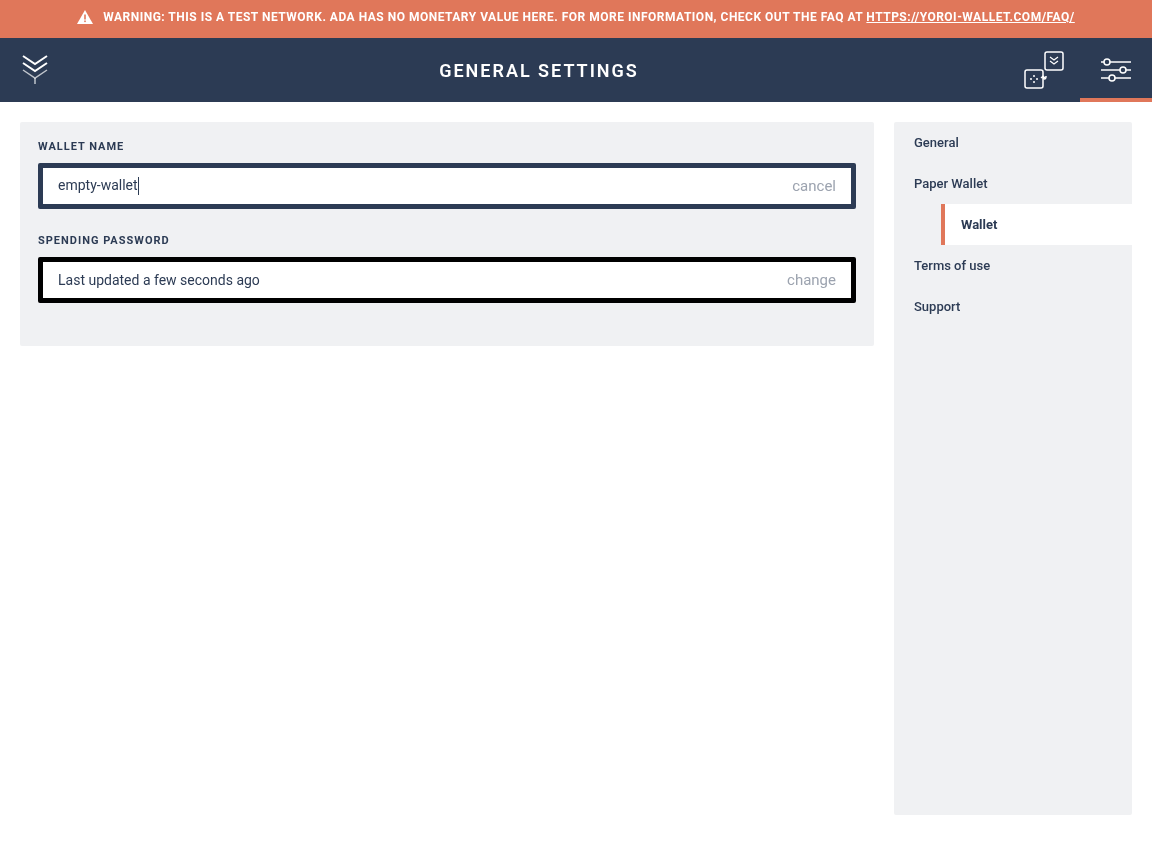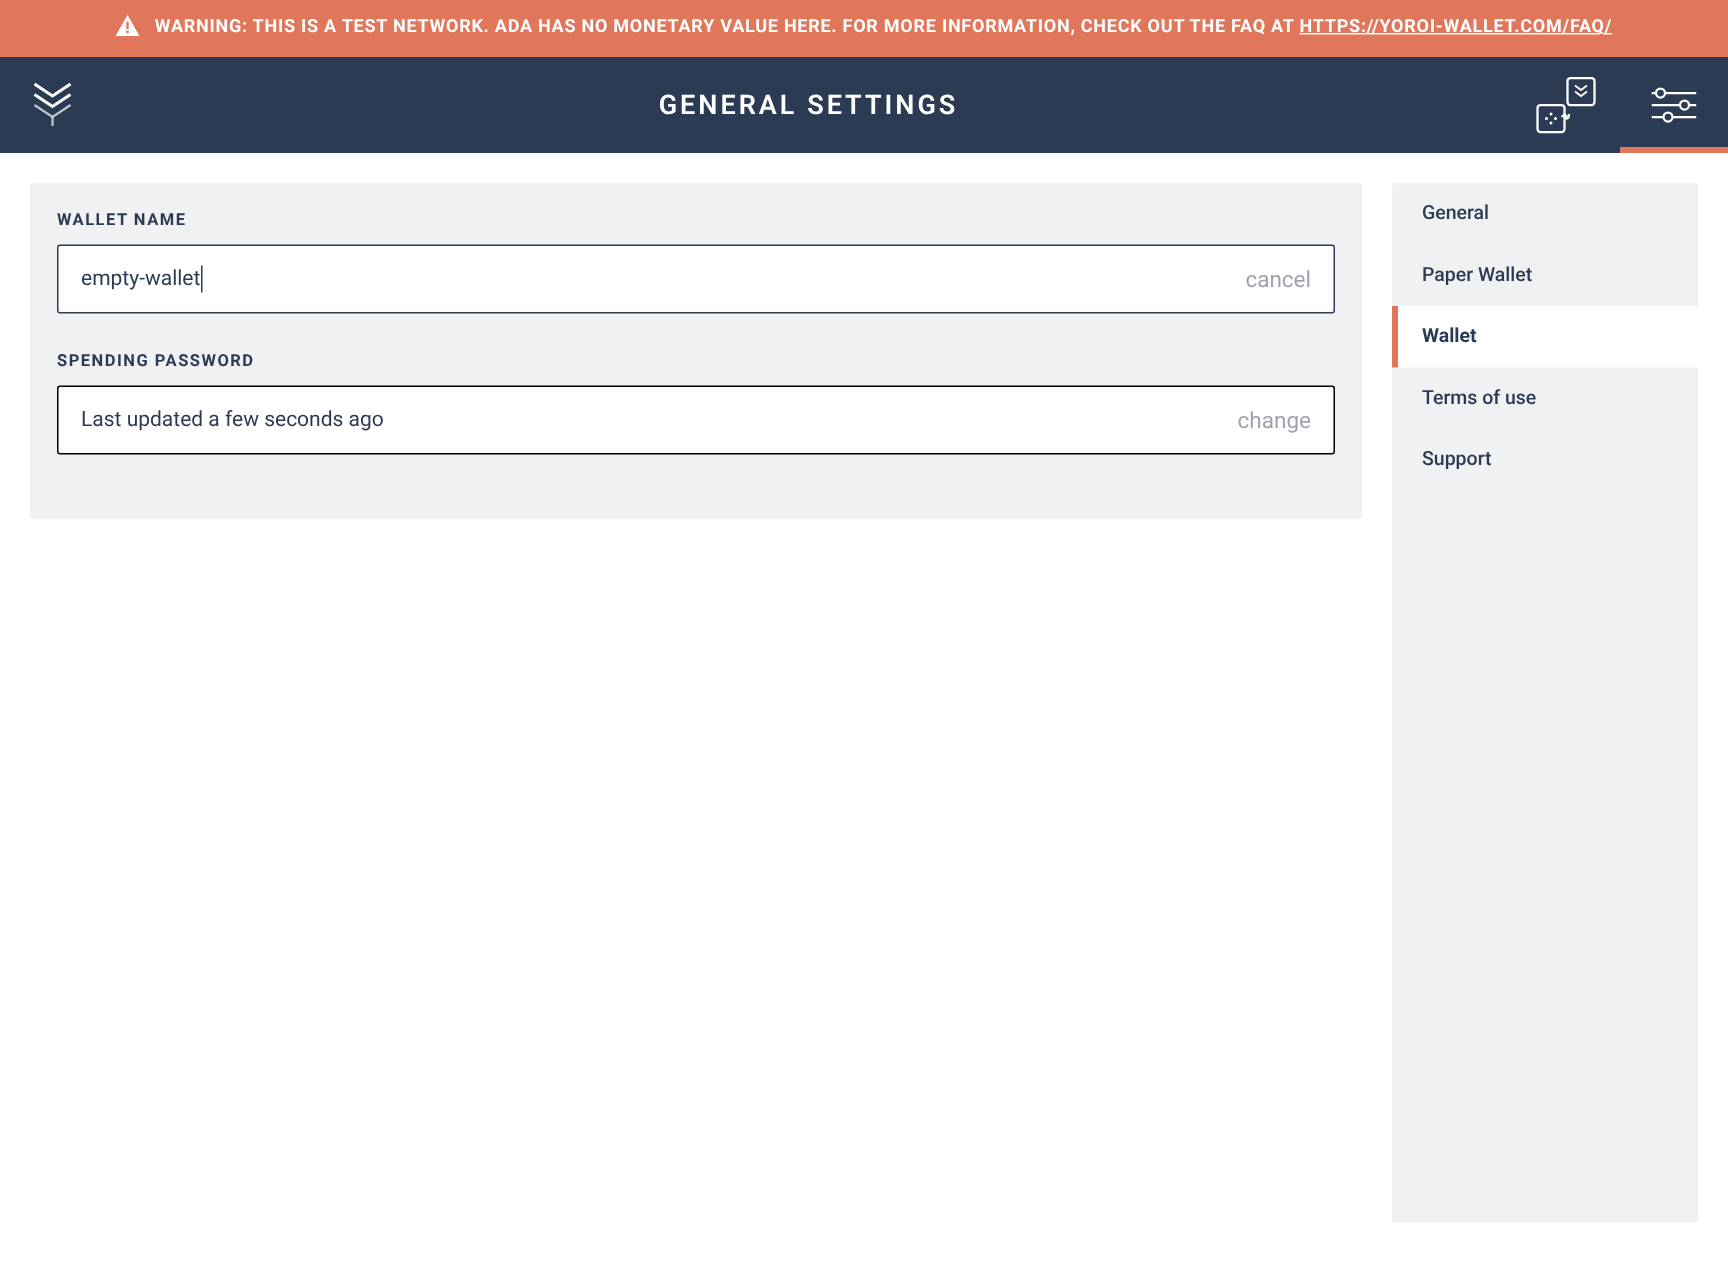--- a/index.html
+++ b/index.html
@@ -100,21 +100,21 @@
       font-size: 11px;
       font-weight: 700;
       letter-spacing: 1px;
       color: #2c3b54;
       margin-bottom: 10px;
       display: block;
     }
     .field-input-wrapper {
       position: relative;
       background: #ffffff;
-      border: 1px solid #000000;
+      border: 5px solid #000000;
       border-radius: 2px;
       height: 46px;
       display: flex;
       align-items: center;
       padding: 0 15px;
     }
     .field-input-wrapper.focused {
       border-color: #2c3b54;
     }
     .field-static {
@@ -133,37 +133,38 @@
       width: 1px;
       height: 18px;
       background: #2c3b54;
       vertical-align: middle;
       animation: blink 1s step-end infinite;
     }
     @keyframes blink {
       50% { opacity: 0; }
     }
     .sidebar {
-      width: 204px;
+      width: 238px;
       background: #f0f1f3;
       border-radius: 2px;
       align-self: stretch;
     }
     .sidebar-item {
       padding: 13px 20px;
       font-size: 13px;
       color: #2c3b54;
       cursor: pointer;
       font-weight: 500;
     }
     .sidebar-item.active {
       background: #ffffff;
       font-weight: 700;
       border-left: 4px solid #e0775a;
       padding-left: 16px;
+      margin-left: 47px;
     }
   </style>
 </head>
 <body>
 
 <div class="warning-bar">
   <span class="warn-icon">
     <svg width="16" height="14" viewBox="0 0 16 14" fill="none">
       <path d="M8 0 L16 14 L0 14 Z" fill="#ffffff"></path>
       <rect x="7.2" y="4.5" width="1.6" height="5" fill="#e0775a"></rect>

